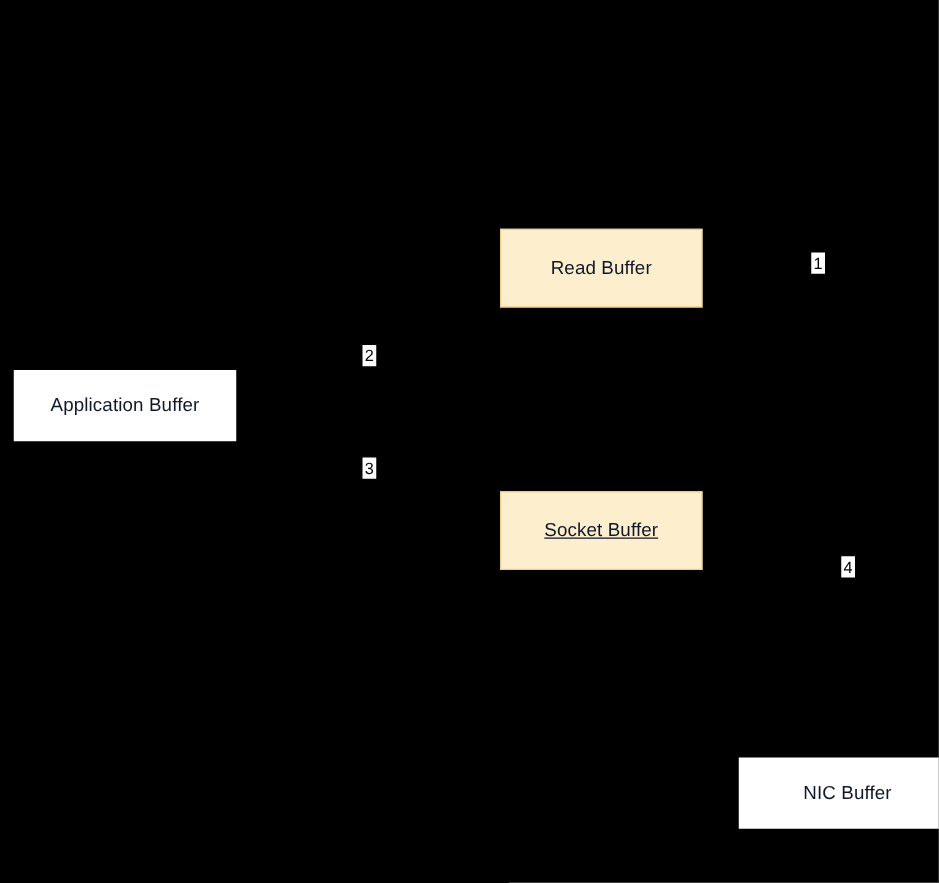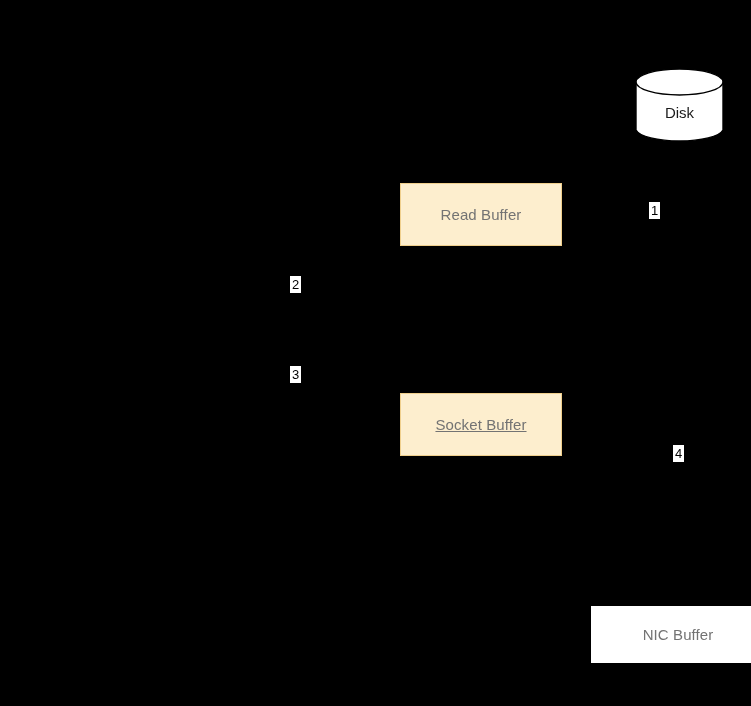--- a/index.html
+++ b/index.html
@@ -19,21 +19,21 @@
   }
 
   
   .node {
     position: absolute;
     box-sizing: border-box;
     display: flex;
     align-items: center;
     justify-content: center;
     text-align: center;
-    color: #737373;
+    color: #0f172a;
     font-size: 15px;
     line-height: 1.2;
     letter-spacing: 0.1px;
     white-space: nowrap;
   }
   .node.buffer-cream {
     background: #fdeece;
     border: 1px solid #f0cf8c;
   }
   .node.buffer-plain {
@@ -110,32 +110,28 @@
       </marker>
     </defs>
     <g stroke="#000000" stroke-width="1.2" fill="none" marker-end="url(#arrowhead)">
       <path d="M 655,146 L 655,214 L 564,214"></path>
       <path d="M 400,214 L 295,214 L 295,324"></path>
       <path d="M 295,324 L 295,424 L 398,424"></path>
       <path d="M 564,424 L 678,424 L 678,634 L 589,634"></path>
     </g>
   </svg>
 
-  <div id="disk">
-    <svg width="89" height="76" viewBox="0 0 89 76" xmlns="http://www.w3.org/2000/svg">
-      <path d="M1,14 L1,62 A44,13 0 0 0 88,62 L88,14 Z" fill="#ffffff" stroke="#000000" stroke-width="1.4"></path>
-      <ellipse cx="44.5" cy="14" rx="43.5" ry="13" fill="#ffffff" stroke="#000000" stroke-width="1.4"></ellipse>
-    </svg>
-    <div class="disk-label">Disk</div>
-  </div>
 
   <div id="read-buffer" class="node buffer-cream">
     <span>Read Buffer</span>
   </div>
 
+  <div id="application-buffer" class="node buffer-plain">
+    <span>Application Buffer</span>
+  </div>
 
   <div id="socket-buffer" class="node buffer-cream">
     <span>Socket Buffer</span>
   </div>
 
   <div id="nic-buffer" class="node buffer-plain">
     <span>NIC Buffer</span>
   </div>
 
   <div id="step-1" class="step-label">1</div>

